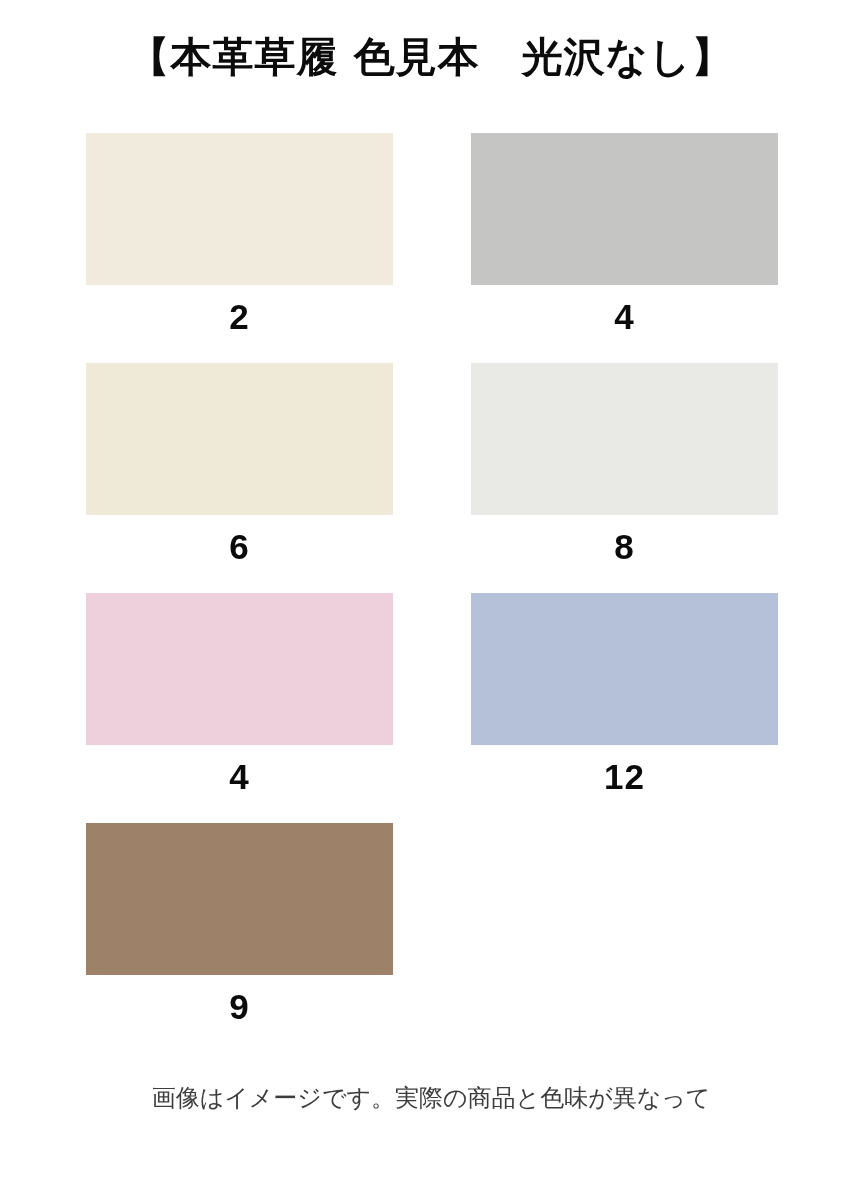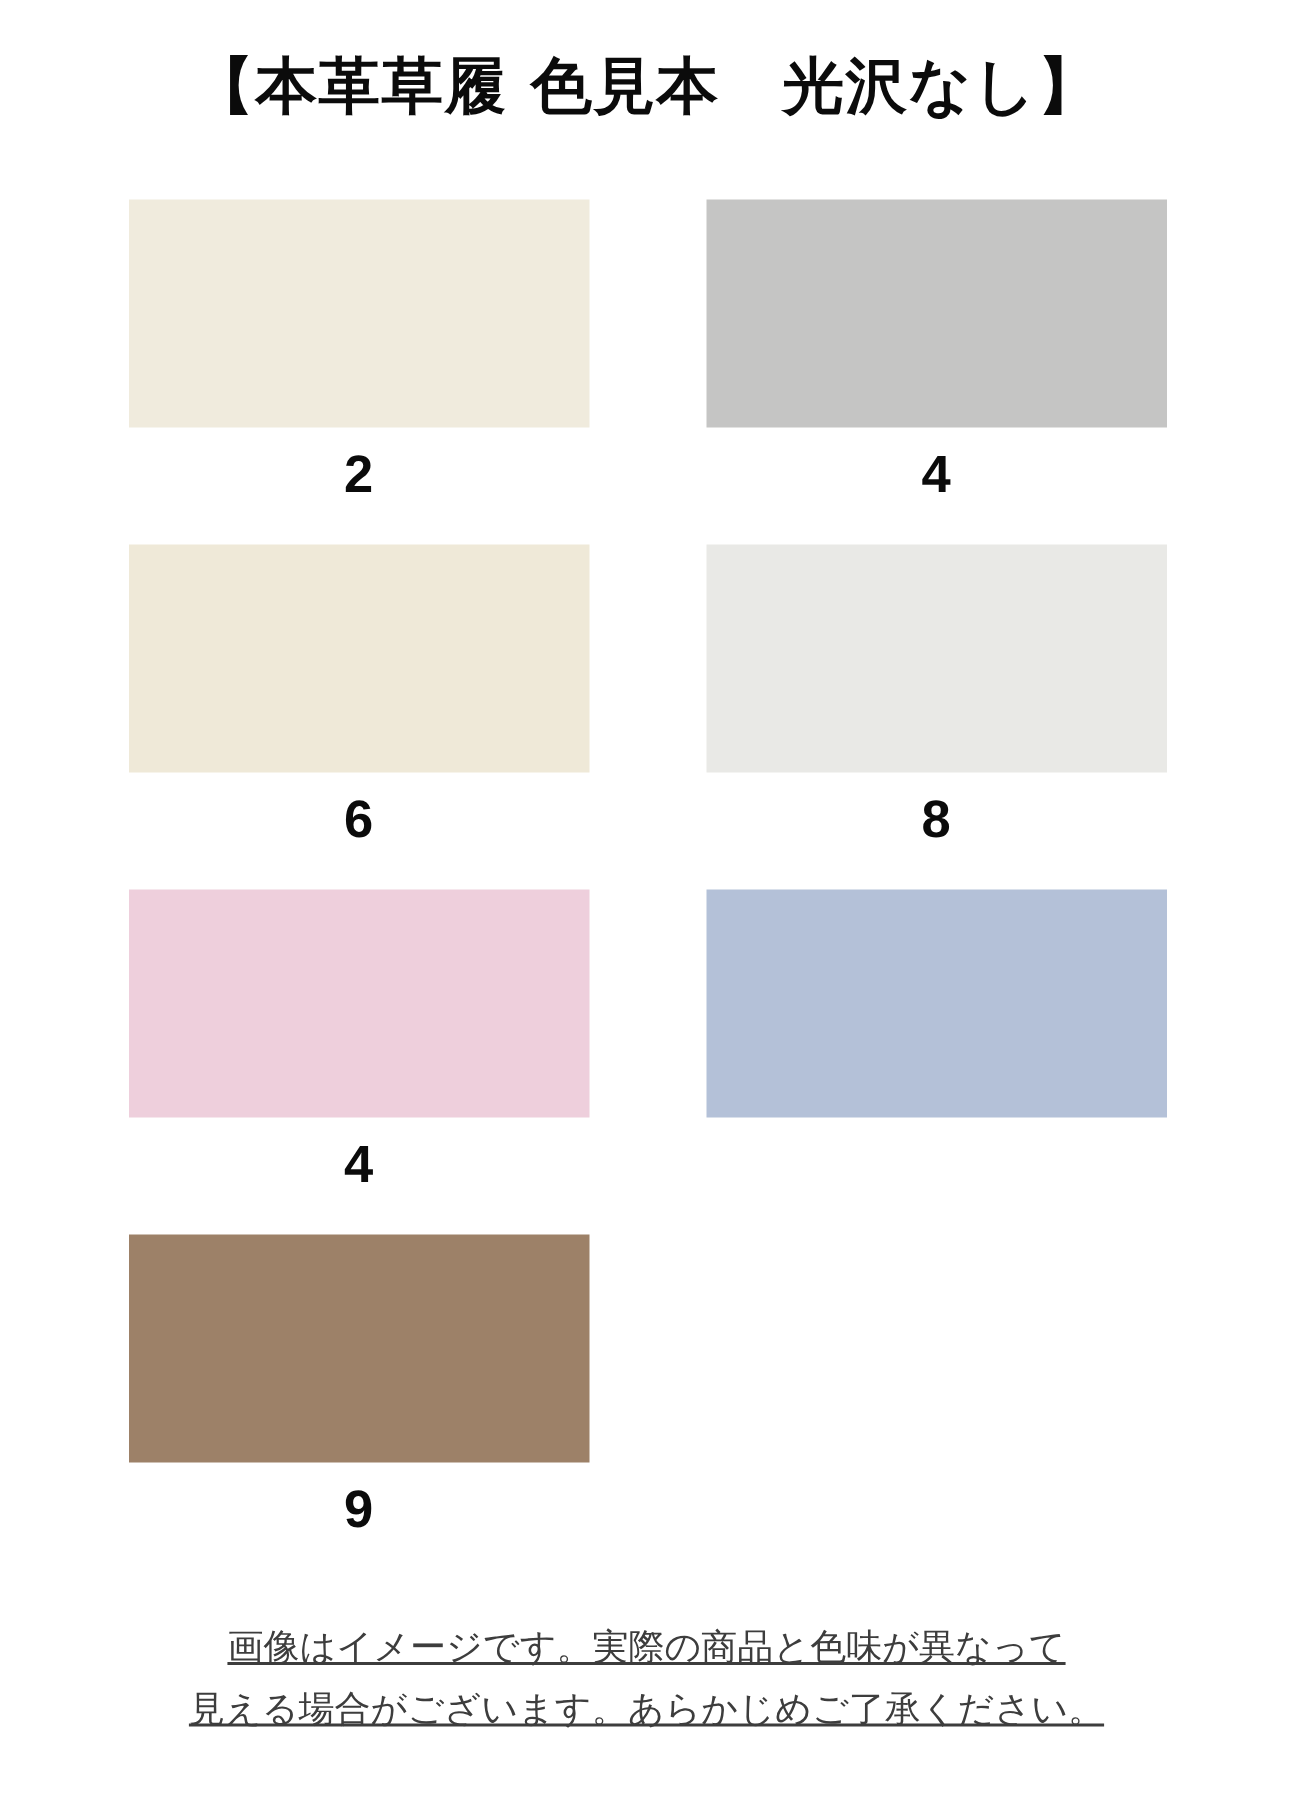--- a/index.html
+++ b/index.html
@@ -80,21 +80,20 @@
   .disclaimer {
     position: absolute;
     left: 0;
     top: 1078px;
     width: 862px;
     text-align: center;
     font-family: "DejaVu Sans", "Liberation Sans", sans-serif;
     font-size: 24px;
     color: #3d3d3d;
     line-height: 1.72;
-    text-decoration: underline;
   }
   .disclaimer-line {
     display: block;
     white-space: pre;
   }
 </style>
 </head>
 <body>
 
 <div class="page">
@@ -125,28 +124,28 @@
       <span class="swatch-label">8</span>
     </div>
 
     <div class="swatch-cell">
       <span class="swatch-chip" style="background-color: rgb(238, 207, 220);"></span>
       <span class="swatch-label">4</span>
     </div>
 
     <div class="swatch-cell">
       <span class="swatch-chip" style="background-color: rgb(180, 193, 216);"></span>
+      <span class="swatch-label">12</span>
     </div>
 
 
     <div class="swatch-cell">
       <span class="swatch-chip" style="background-color: rgb(157, 129, 104);"></span>
       <span class="swatch-label">9</span>
     </div>
 
   </div>
 
   <div class="disclaimer">
     <span class="disclaimer-line">画像はイメージです。実際の商品と色味が異なって</span>
-    <span class="disclaimer-line">見える場合がございます。あらかじめご了承ください。</span>
   </div>
 
 </div>
 
 </body></html>

